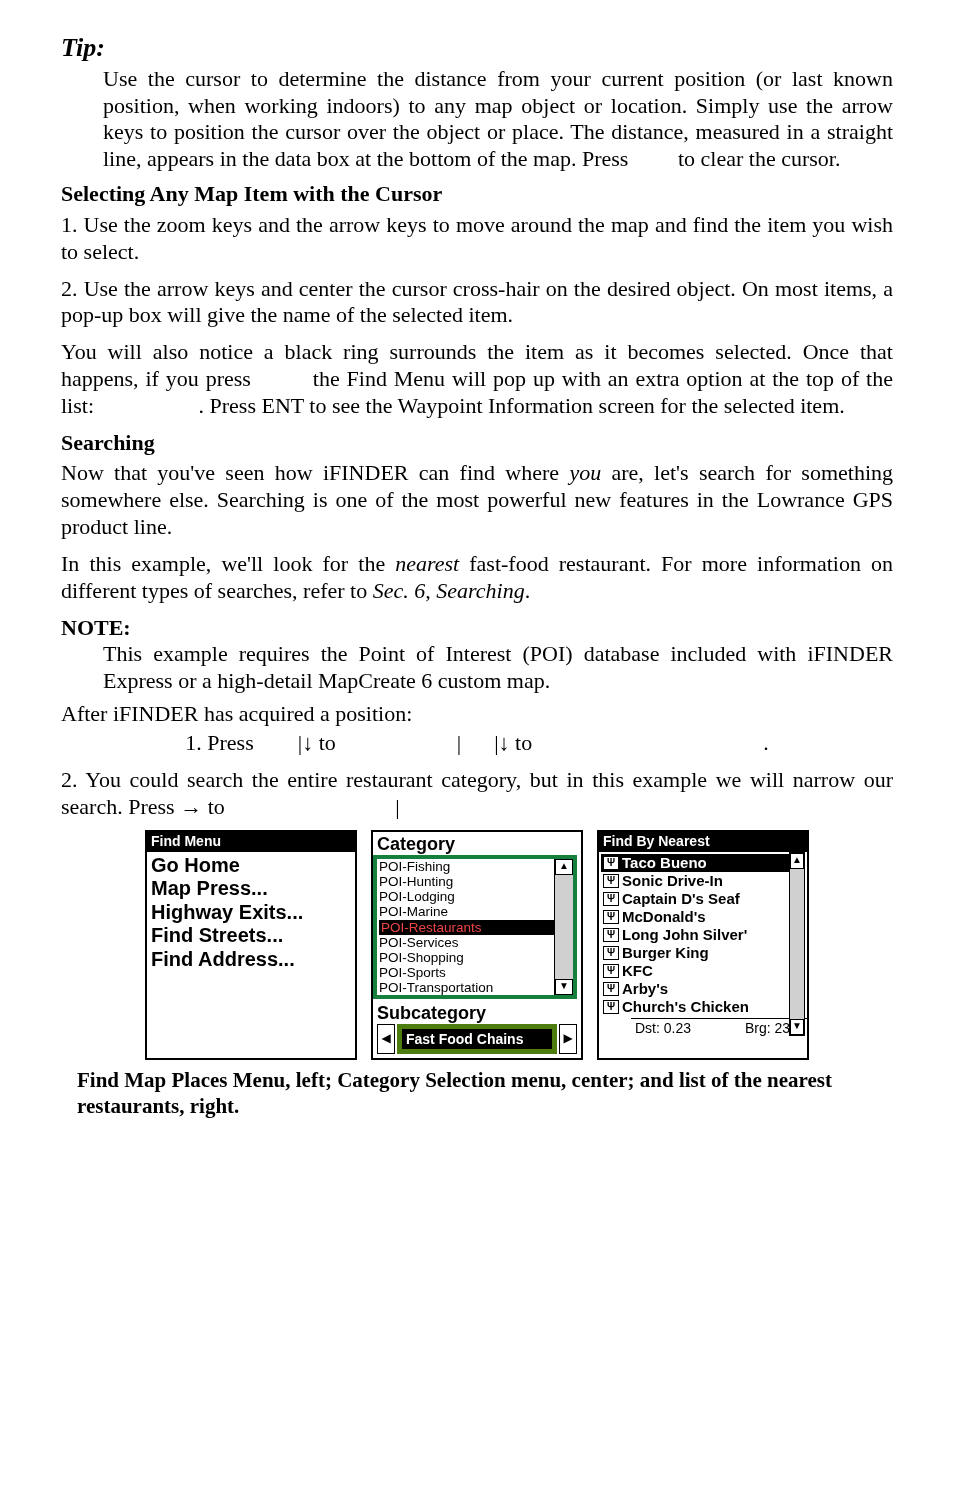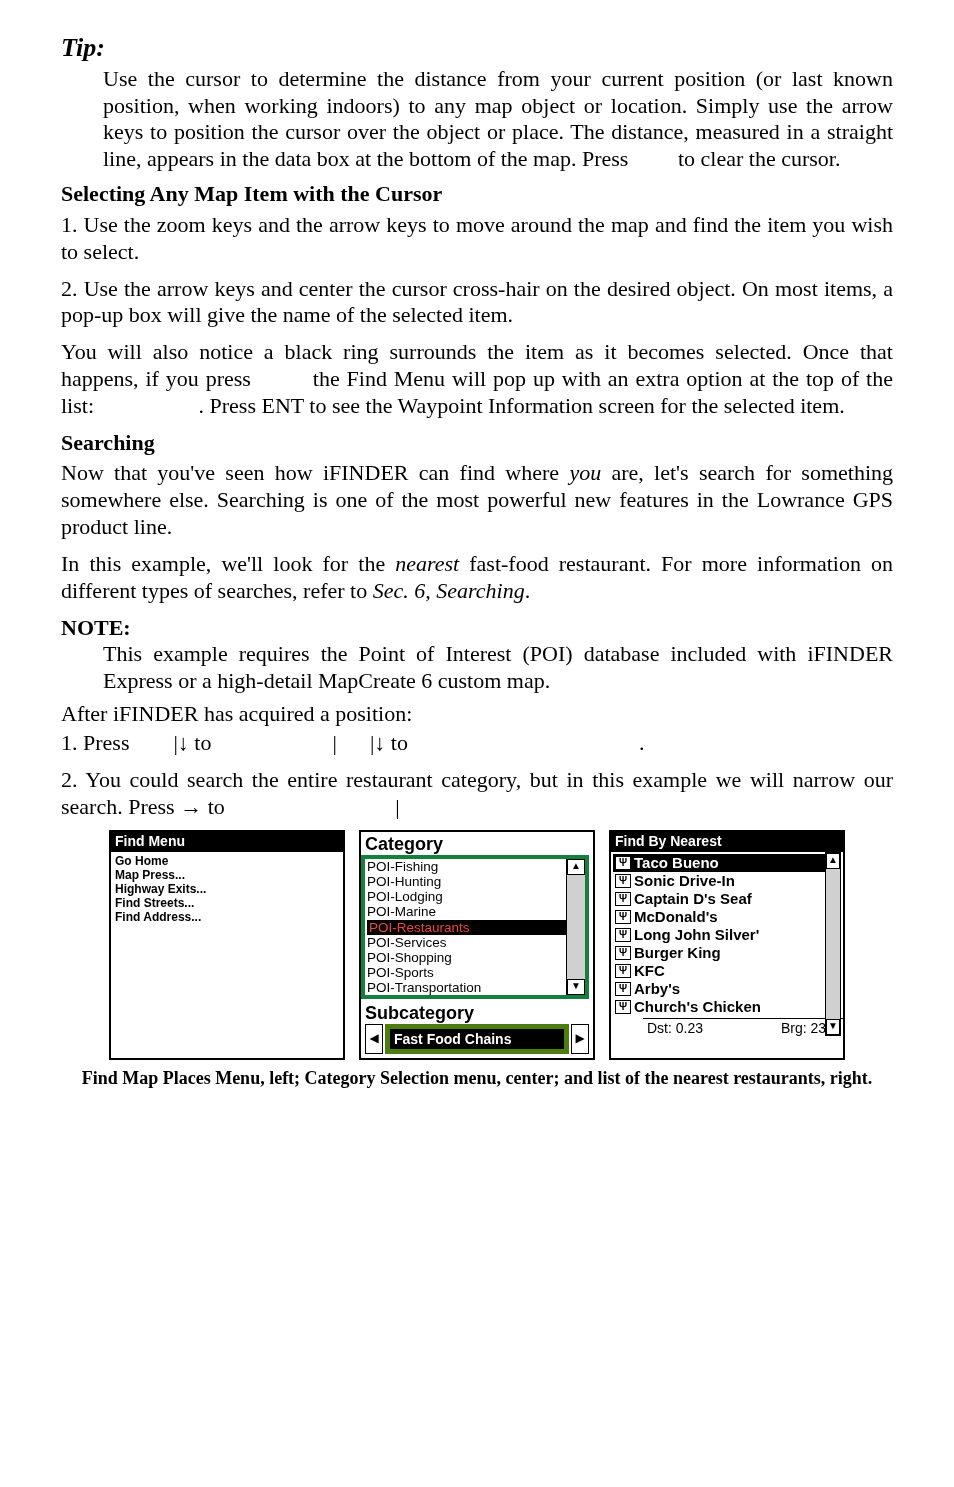--- a/index.html
+++ b/index.html
@@ -44,40 +44,40 @@
 
   .screens {
     display: flex;
     justify-content: center;
     gap: 14px;
     margin: 6px 0 4px 0;
   }
   .screen {
     border: 2px solid #000;
     background: #fff;
-    width: 236px;
+    width: 212px;
     font-family: Arial, Helvetica, sans-serif;
     font-size: 14px;
     line-height: 1.15;
     box-sizing: border-box;
     position: relative;
   }
   .titlebar {
     background: #000;
     color: #fff;
     font-weight: bold;
     padding: 1px 4px 2px 4px;
     font-size: 14px;
   }
   .menu-list {
     padding: 2px 4px 2px 4px;
   }
   .menu-item {
     font-weight: bold;
-    font-size: 12px;
+    font-size: 20px;
     line-height: 1.18;
   }
   .map-area {
     border-top: 2px solid #000;
     height: 118px;
     position: relative;
     overflow: hidden;
     background: #e8e8e8;
   }
   .map-label-tulsa {
@@ -202,23 +202,22 @@
   .status-bar {
     border-top: 1px solid #000;
     font-size: 14px;
     padding: 1px 4px;
     display:flex;
     justify-content: space-between;
     margin-left: 32px;
   }
 
   .caption {
-    text-align: center;
-    font-weight: bold;
-    font-size: 18px;
+    font-weight: bold;
+    font-size: 21px;
     margin: 8px 40px 20px 40px;
   }
 
   svg.roads { position:absolute; inset:0; width:100%; height:100%; }
 </style>
 </head>
 <body>
 
 <div class="tip-heading">Tip:</div>
 <div class="tip-body">Use the cursor to determine the distance from your current position (or last known position, when working indoors) to any map object or location. Simply use the arrow keys to position the cursor over the object or place. The distance, measured in a straight line, appears in the data box at the bottom of the map. Press &nbsp;&nbsp;&nbsp;&nbsp;&nbsp;&nbsp;&nbsp; to clear the cursor.</div>
@@ -233,21 +232,21 @@
   <span>Now that you've seen how iFINDER can find where </span><span class="italic">you</span><span> are, let's search for something somewhere else. Searching is one of the most powerful new features in the Lowrance GPS product line.</span>
 </div>
 <div class="body-para">
   <span>In this example, we'll look for the </span><span class="italic">nearest</span><span> fast-food restaurant. For more information on different types of searches, refer to </span><span class="italic">Sec. 6, Searching</span><span>.</span>
 </div>
 
 <div class="note-heading">NOTE:</div>
 <div class="note-body">This example requires the Point of Interest (POI) database included with iFINDER Express or a high-detail MapCreate 6 custom map.</div>
 
 <div class="body-para" style="text-align:left;margin-bottom:2px;">After iFINDER has acquired a position:</div>
-<div class="body-para" style="text-align:left;margin-top:0;">
+<div class="body-para" style="text-align:center;margin-top:0;">
   <span>1. Press</span>&nbsp;&nbsp;&nbsp;&nbsp;&nbsp;&nbsp;&nbsp;
   <span>|</span><span class="arrow">↓</span><span> to</span>
   &nbsp;&nbsp;&nbsp;&nbsp;&nbsp;&nbsp;&nbsp;&nbsp;&nbsp;&nbsp;&nbsp;&nbsp;&nbsp;&nbsp;&nbsp;&nbsp;&nbsp;&nbsp;&nbsp;&nbsp;
   <span>|</span>&nbsp;&nbsp;&nbsp;&nbsp;&nbsp;
   <span>|</span><span class="arrow">↓</span><span> to</span>
   &nbsp;&nbsp;&nbsp;&nbsp;&nbsp;&nbsp;&nbsp;&nbsp;&nbsp;&nbsp;&nbsp;&nbsp;&nbsp;&nbsp;&nbsp;&nbsp;&nbsp;&nbsp;&nbsp;&nbsp;&nbsp;&nbsp;&nbsp;&nbsp;&nbsp;&nbsp;&nbsp;&nbsp;&nbsp;&nbsp;&nbsp;&nbsp;&nbsp;&nbsp;&nbsp;&nbsp;&nbsp;&nbsp;&nbsp;&nbsp;
   <span>.</span>
 </div>
 <div class="body-para" style="text-align:justify;">
   <span>2. You could search the entire restaurant category, but in this example we will narrow our search. Press </span><span class="arrow">→</span><span> to</span>

